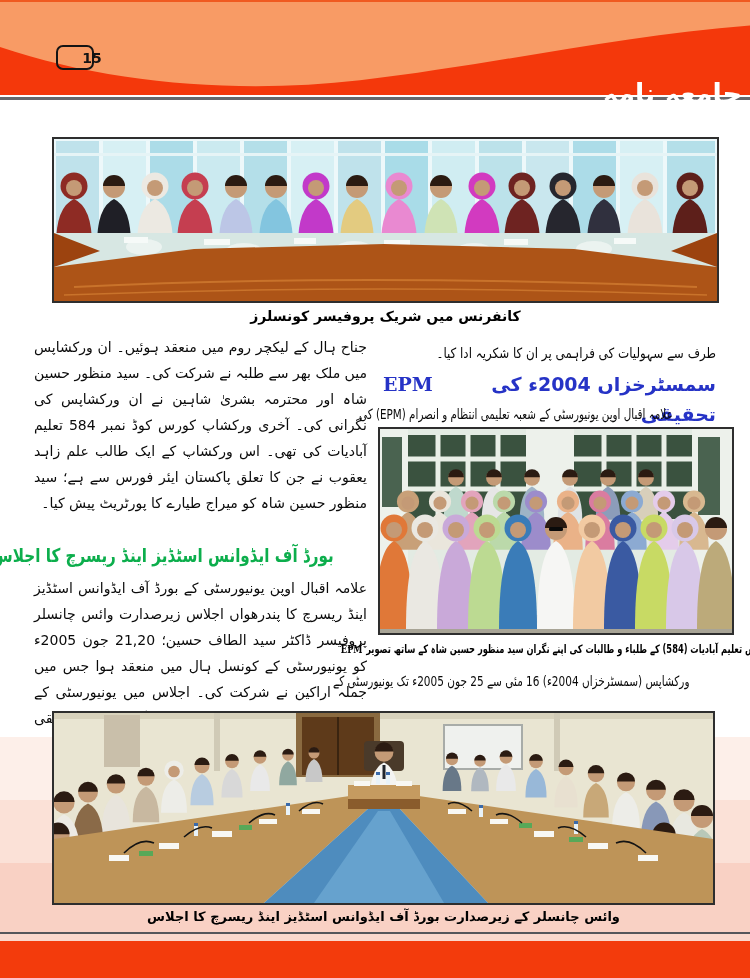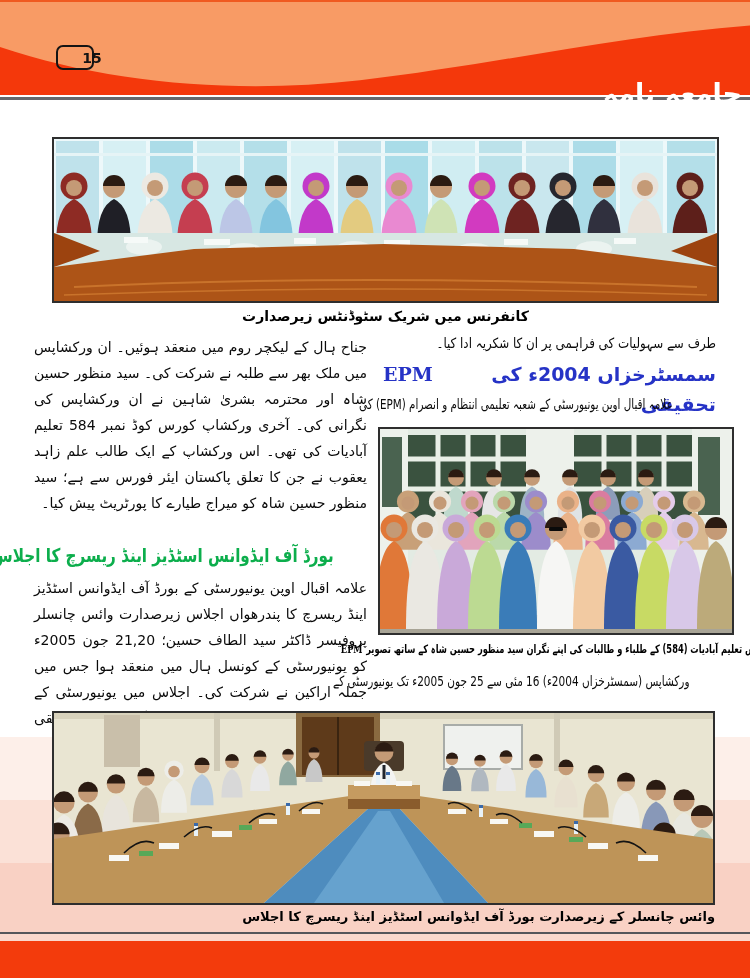--- a/index.html
+++ b/index.html
@@ -31,24 +31,24 @@
   .photo svg { display:block; width:100%; height:100%; }
   .photo1 { left:52px;  top:137px; width:667px; height:166px; }
   .photo2 { left:378px; top:427px; width:356px; height:208px; }
   .photo3 { left:52px;  top:711px; width:663px; height:194px; }
 
   
   .cap { font-weight:700; color:#000; z-index:2; }
   .cap1 { left:52px; top:308px; width:667px; text-align:center; direction:rtl; font-size:14px; }
   .cap2 { left:374px; top:642px; width:364px; display:flex; justify-content:center; align-items:baseline; gap:5px;
           font-size:11.5px; white-space:nowrap; transform:scaleX(.72); transform-origin:50% 0; }
-  .cap3 { left:52px; top:909px; width:663px; text-align:right; direction:rtl; font-size:13px; }
-
-  
-  .colR { left:383px; top:330px; width:333px; }
+  .cap3 { left:52px; top:909px; width:663px; text-align:center; direction:rtl; font-size:13px; }
+
+  
+  .colR { left:383px; top:340px; width:333px; }
   .colL { left:34px;  top:334px; width:333px; }
   .urdu { direction:rtl; }
   .para { direction:rtl; text-align:justify; font-size:14px; line-height:26px; }
   .tail { direction:rtl; text-align:right; font-size:14px; line-height:26px;
           white-space:nowrap; transform:scaleX(.85); transform-origin:100% 0; }
   .h-epm { margin-top:3px; height:30px; display:flex; justify-content:center; align-items:baseline; gap:7px;
            color:#2633C6; font-weight:bold; font-size:19px; line-height:30px; }
   .latin-serif { font-family:"DejaVu Serif",serif; font-weight:bold; }
   .intro { direction:rtl; text-align:center; font-size:14px; line-height:30px;
            white-space:nowrap; transform:scaleX(.74); transform-origin:50% 0; }
@@ -156,21 +156,21 @@
       <rect x="450" y="100" width="24" height="6" fill="#F6FAF8"></rect>
       <rect x="560" y="99" width="22" height="6" fill="#F6FAF8"></rect>
       <path d="M0,94 L0,128 L46,112 Z" fill="#9C430F"></path>
       <path d="M663,94 L663,128 L617,112 Z" fill="#9C430F"></path>
       <path d="M0,128 L140,110 L330,105 L520,110 L663,128 L663,162 L0,162 Z" fill="#AD5417"></path>
       <path d="M20,148 Q300,134 643,148" stroke="#C9732B" stroke-width="2" fill="none"></path>
       <path d="M10,156 Q330,144 653,156" stroke="#C9732B" stroke-width="1.5" fill="none"></path>
     </g>
   </svg>
 </figure>
-<figcaption class="abs cap cap1">کانفرنس میں شریک سٹوڈنٹس زیرصدارت</figcaption>
+<figcaption class="abs cap cap1">کانفرنس میں شریک پروفیسر کونسلرز</figcaption>
 
 <section class="abs colR">
   <p class="tail">طرف سے سہولیات کی فراہمی پر ان کا شکریہ ادا کیا۔</p>
   <h2 class="h-epm">
     <span class="latin-serif">EPM</span>
     <span class="urdu" dir="rtl">سمسٹرخزاں 2004ء کی تحقیقی</span>
   </h2>
   <p class="intro">علامہ اقبال اوپن یونیورسٹی کے شعبہ تعلیمی انتظام و انصرام (EPM) کی</p>
 </section>
 

